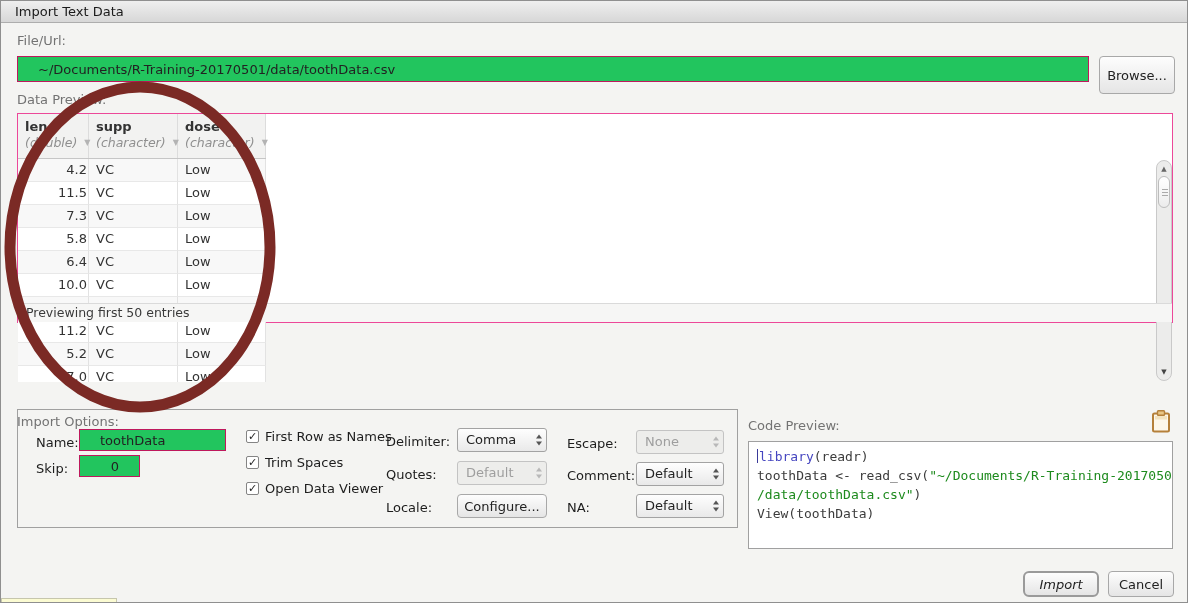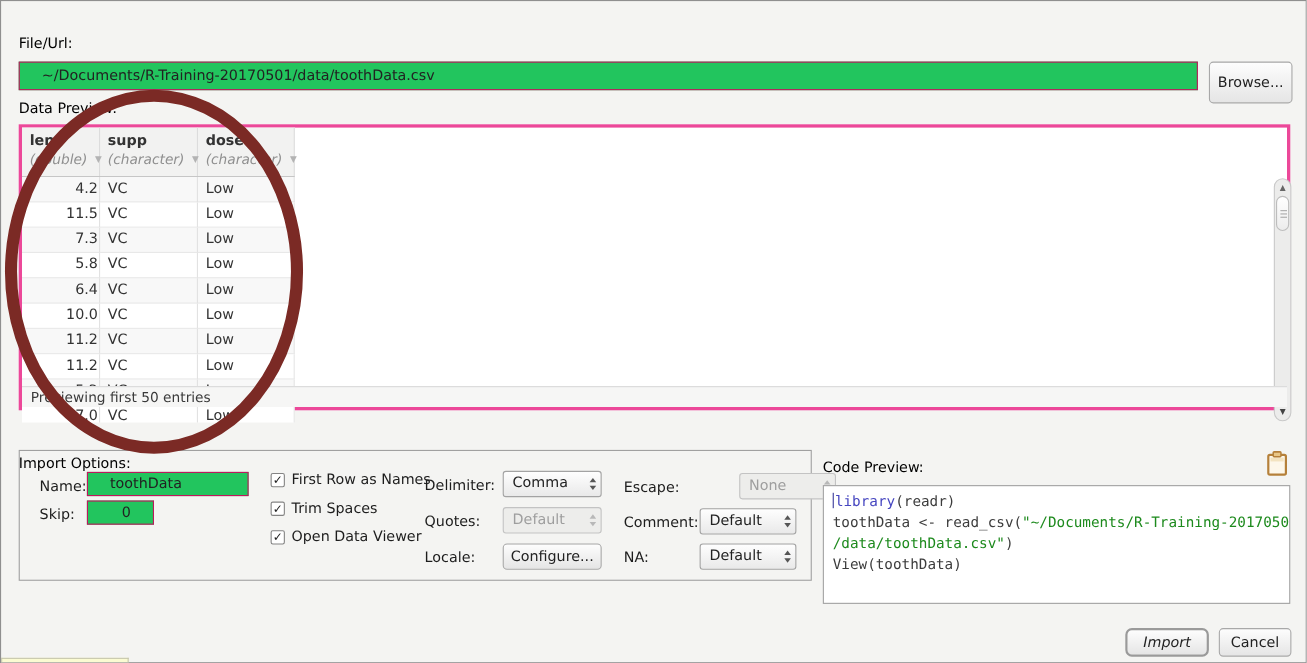--- a/index.html
+++ b/index.html
@@ -5,31 +5,31 @@
   * { box-sizing: border-box; margin: 0; padding: 0; }
   html,body { width: 1188px; height: 603px; }
   body { font-family: "DejaVu Sans", "Liberation Sans", sans-serif; font-size: 13px; color: #1d1d1d; background: #fff; }
 
   .dialog { position: relative; width: 1188px; height: 603px; background: #f4f4f2; border: 1px solid #8f8f8f; overflow: hidden; }
 
   .titlebar { position: absolute; left: 0; top: 0; width: 100%; height: 22px;
     background: linear-gradient(#efefef, #d7d7d7); border-bottom: 1px solid #adadad;
     line-height: 21px; padding-left: 14px; color: #1a1a1a; }
 
-  .sec-label { position: absolute; color: #000000; }
+  .sec-label { position: absolute; color: #737373; }
 
   input.textbox { position: absolute; border: 1px solid #be185d; background: #22c55e; font: 13px "DejaVu Sans", sans-serif; color: #222; padding: 0 20px; outline: none; }
 
   .btn { position: absolute; border: 1px solid #a8a8a8; border-radius: 4px;
     background: linear-gradient(#fdfdfd, #e5e5e5); font: 13px "DejaVu Sans", sans-serif;
     color: #222; text-align: center; cursor: pointer; }
   .btn.default { border: 2px solid #9a9a9a; border-radius: 6px; }
 
   
-  .preview-box { position: absolute; left: 16px; top: 112px; width: 1156px; height: 260px; background: #fff; border: 3px solid #ec4899; }
+  .preview-box { position: absolute; left: 16px; top: 112px; width: 1156px; height: 210px; background: #fff; border: 1px solid #ec4899; }
   .thead { position: absolute; left: 0; top: 0; width: 248px; height: 45px; background: #f2f2f1; border-bottom: 1px solid #c6c6c6; display: flex; }
   .th { position: relative; padding: 5px 7px 0 7px; border-right: 1px solid #dcdcdc; }
   .th .cname { font-weight: bold; color: #333; }
   .th .ctype { font-style: italic; color: #8f8f8f; font-size: 12.5px; margin-top: 1px; white-space: nowrap; }
   .sort-arrow { display: inline-block; color: #b3b3b3; font-size: 8px; margin-left: 7px; vertical-align: 2px; }
   .tbody { position: absolute; left: 0; top: 45px; width: 248px; height: 223px; overflow: hidden; }
   .tr { display: flex; height: 23px; line-height: 22px; background: #fff; }
   .tr:nth-child(odd) { background: #f8f8f8; }
   .td { border-right: 1px solid #e2e2e2; border-bottom: 1px solid #e8e8e8; color: #333; overflow: hidden; white-space: nowrap; }
   .td.num { text-align: right; padding-right: 1px; }
@@ -68,20 +68,23 @@
 
   
   .annotation-svg { position: absolute; left: 0; top: 0; width: 1188px; height: 603px; pointer-events: none; z-index: 60; }
   .tooltip-fragment { position: absolute; left: 0; top: 597px; width: 116px; height: 6px; background: #fbfbd2; border: 1px solid #c6c6ad; border-bottom: none; z-index: 40; }
 </style>
 </head>
 <body>
 
 <div class="dialog">
 
+  <div class="titlebar">
+    <span>Import Text Data</span>
+  </div>
 
   <div class="sec-label" style="left:16px; top:32px;">File/Url:</div>
   <input class="textbox" style="left: 16px; top: 55px; width: 1072px; height: 26px;" type="text" value="~/Documents/R-Training-20170501/data/toothData.csv">
   <button class="btn" style="left:1098px; top:55px; width:76px; height:38px;">Browse...</button>
 
   <div class="sec-label" style="left:16px; top:91px;">Data Preview:</div>
 
   <div class="preview-box">
     <div class="thead">
       <div class="th c1">
@@ -199,21 +202,21 @@
       <span class="spin">
           <i class="u"></i>
           <i class="d"></i>
         </span>
     </div>
 
     <div class="opt-label" style="left:368px; top:90px;">Locale:</div>
     <button class="btn" style="left:439px; top:84px; width:90px; height:24px;">Configure...</button>
 
     <div class="opt-label" style="left:549px; top:26px;">Escape:</div>
-    <div class="dropdown disabled" style="left:618px; top:20px; width:88px;margin-left:36px;">
+    <div class="dropdown disabled" style="left:618px; top:20px; width:88px;">
       <span>None</span>
       <span class="spin">
           <i class="u"></i>
           <i class="d"></i>
         </span>
     </div>
 
     <div class="opt-label" style="left:549px; top:58px;">Comment:</div>
     <div class="dropdown" style="left:618px; top:52px; width:88px;">
       <span>Default</span>

